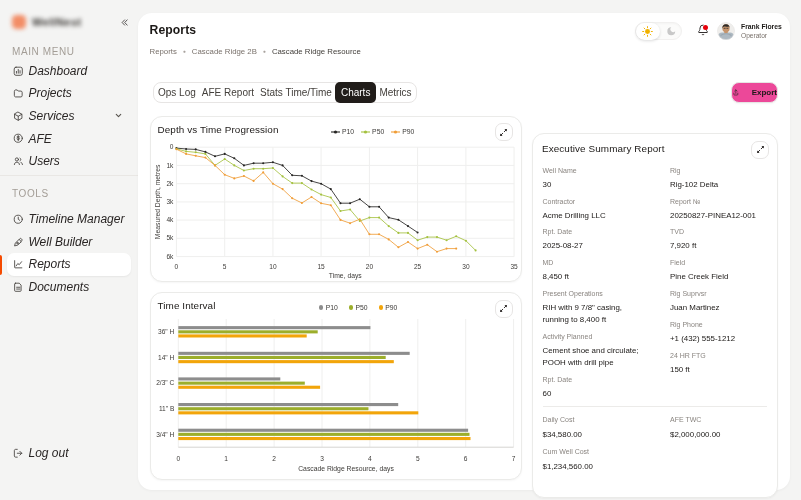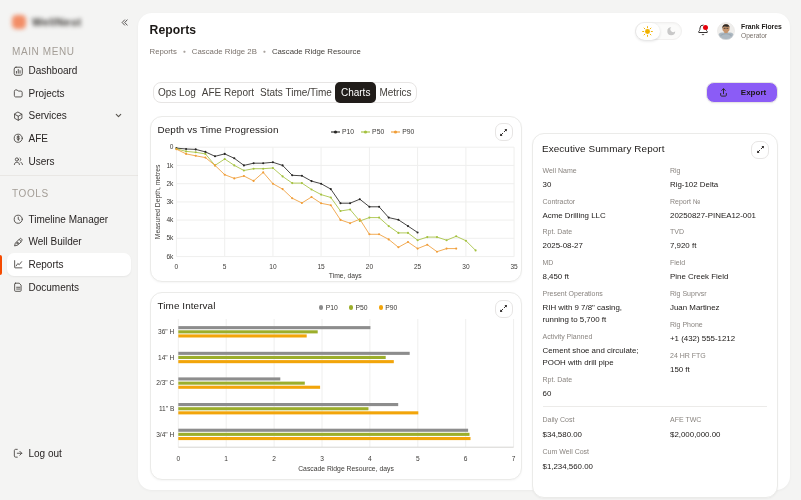--- a/index.html
+++ b/index.html
@@ -2,21 +2,21 @@
 <html><head><meta charset="utf-8"><style>
 * { margin:0; padding:0; box-sizing:border-box; }
 html,body { width:801px; height:500px; background:#f4f4f3; font-family:"Liberation Sans", sans-serif; overflow:hidden; }
 .panel { position:absolute; left:138px; top:13px; width:652px; height:477px; background:#fff; border-radius:14px; box-shadow:0 1px 3px rgba(0,0,0,.04); }
 .card { position:absolute; background:#fff; border:1px solid #ebebe9; border-radius:12px; box-shadow:0 1px 2px rgba(0,0,0,.04); }
 .ctitle { position:absolute; left:6.5px; top:7px; font-size:9.9px; font-weight:400; color:#1c1917; letter-spacing:.1px }
 .exbtn { position:absolute; right:8px; top:6.5px; width:18px; height:18px; border:1px solid #e7e5e4; border-radius:7px; background:#fff; display:flex; align-items:center; justify-content:center; }
 .exbtn svg { width:11px; height:11px }
 .slabel { position:absolute; left:12px; font-size:10px; color:#a39d96; letter-spacing:.6px; font-weight:400 }
 .sdiv { position:absolute; left:0px; right:0px; height:1px; background:#e9e7e4 }
-.mi { position:relative; height:22.6px; display:flex; align-items:center; gap:5.5px; padding-left:5.5px; color:#292524; font-size:10px; }
+.mi { position:relative; height:22.6px; display:flex; align-items:center; gap:5.5px; padding-left:5.5px; color:#292524; font-size:12px;font-style:italic; }
 .mi .ic { width:10.5px; height:10.5px; flex:0 0 auto }
 .mi .chev { width:9px; height:9px; position:absolute; right:8px }
 .mi.sel { background:#fff; border-radius:7px; box-shadow:0 1px 2px rgba(0,0,0,.06); }
 .tab { font-size:10px; color:#44403c; padding:3.2px 3px; border-radius:5px; white-space:nowrap }
 .tab.tsel { background:#211d1a; color:#fff; padding:5px 6px }
 .lg { display:flex; align-items:center; gap:2.5px; font-size:6.8px; color:#3c3a37 }
 .dot { width:4.2px; height:4.2px; border-radius:50%; display:inline-block }
 .lbl { position:absolute; font-size:7px; color:#8a8580 }
 .val { position:absolute; font-size:7.9px; color:#1c1917 }
 .cdiv { position:absolute; left:10px; right:10px; height:1px; background:#ecebe9 }
@@ -362,21 +362,21 @@
     <div class="lbl" style="left:10.0px;top:32.5px">Well Name</div>
       <div class="val" style="left:10.0px;top:45.5px">30</div>
       <div class="lbl" style="left:10.0px;top:63.7px">Contractor</div>
       <div class="val" style="left:10.0px;top:76.7px">Acme Drilling LLC</div>
       <div class="lbl" style="left:10.0px;top:94.1px">Rpt. Date</div>
       <div class="val" style="left:10.0px;top:107.1px">2025-08-27</div>
       <div class="lbl" style="left:10.0px;top:125.4px">MD</div>
       <div class="val" style="left:10.0px;top:138.4px">8,450 ft</div>
       <div class="lbl" style="left:10.0px;top:156.3px">Present Operations</div>
       <div class="val" style="left:10.0px;top:169.3px">RIH with 9 7/8" casing,</div>
-      <div class="val" style="left:10.0px;top:180.7px">running to 5,700 ft</div>
+      <div class="val" style="left:10.0px;top:180.7px">running to 8,400 ft</div>
       <div class="lbl" style="left:10.0px;top:199.1px">Activity Planned</div>
       <div class="val" style="left:10.0px;top:212.1px">Cement shoe and circulate;</div>
       <div class="val" style="left:10.0px;top:223.5px">POOH with drill pipe</div>
       <div class="lbl" style="left:10.0px;top:242.1px">Rpt. Date</div>
       <div class="val" style="left:10.0px;top:255.1px">60</div>
     <div class="lbl" style="left:137.5px;top:32.5px">Rig</div>
       <div class="val" style="left:137.5px;top:45.5px">Rig-102 Delta</div>
       <div class="lbl" style="left:137.5px;top:63.7px">Report №</div>
       <div class="val" style="left:137.5px;top:76.7px">20250827-PINEA12-001</div>
       <div class="lbl" style="left:137.5px;top:94.1px">TVD</div>
@@ -398,21 +398,21 @@
       <div class="val" style="left:10.0px;top:328.0px">$1,234,560.00</div>
   </div>
 
   <div style="position:absolute;left:15px;top:69px;height:20.5px;border:1px solid #e7e5e4;border-radius:8px;background:#fff;display:flex;align-items:center;padding:0 1px">
 <div class="tab">Ops Log</div>
       <div class="tab">AFE Report</div>
       <div class="tab">Stats Time/Time</div>
       <div class="tab tsel">Charts</div>
       <div class="tab">Metrics</div>
 </div>
-  <div style="position:absolute;right:12px;top:69px;width:72px;height:20.5px;border:1px solid #e7e5e4;border-radius:8px;background:#8b5cf6;display:flex;align-items:center;justify-content:center;gap:12px;box-shadow:0 1px 2px rgba(0,0,0,.04)">
+  <div style="position:absolute;right:12px;top:69px;width:47px;height:20.5px;border:1px solid #e7e5e4;border-radius:8px;background:#ec4899;display:flex;align-items:center;justify-content:center;gap:12px;box-shadow:0 1px 2px rgba(0,0,0,.04)">
 <svg viewBox="0 0 14 14" fill="none" stroke="#292524" stroke-width="1.2" stroke-linecap="round" stroke-linejoin="round" style="width:11px;height:11px">
         <path d="M7 8.6V2.4M4.7 4.4 7 2.1l2.3 2.3M3.4 8.2v2.2c0 .7.5 1.2 1.2 1.2h4.8c.7 0 1.2-.5 1.2-1.2V8.2"></path>
       </svg>
 <span style="font-size:8px;font-weight:700;color:#1c1917">Export</span>
     </div>
 </div>
 
 <div style="position:absolute;left:0;top:0;width:801px;height:500px;pointer-events:none">
 <div style="position:absolute;left:635px;top:22px;width:47px;height:17.5px;border-radius:9px;background:#fbfbfa;border:1px solid #f1f0ef;box-shadow:inset 0 1px 2px rgba(0,0,0,.03)">
 <div style="position:absolute;left:-0.5px;top:-0.5px;width:24px;height:17.5px;border-radius:9px;background:#fff;box-shadow:0 1px 3px rgba(0,0,0,.14)"></div>

